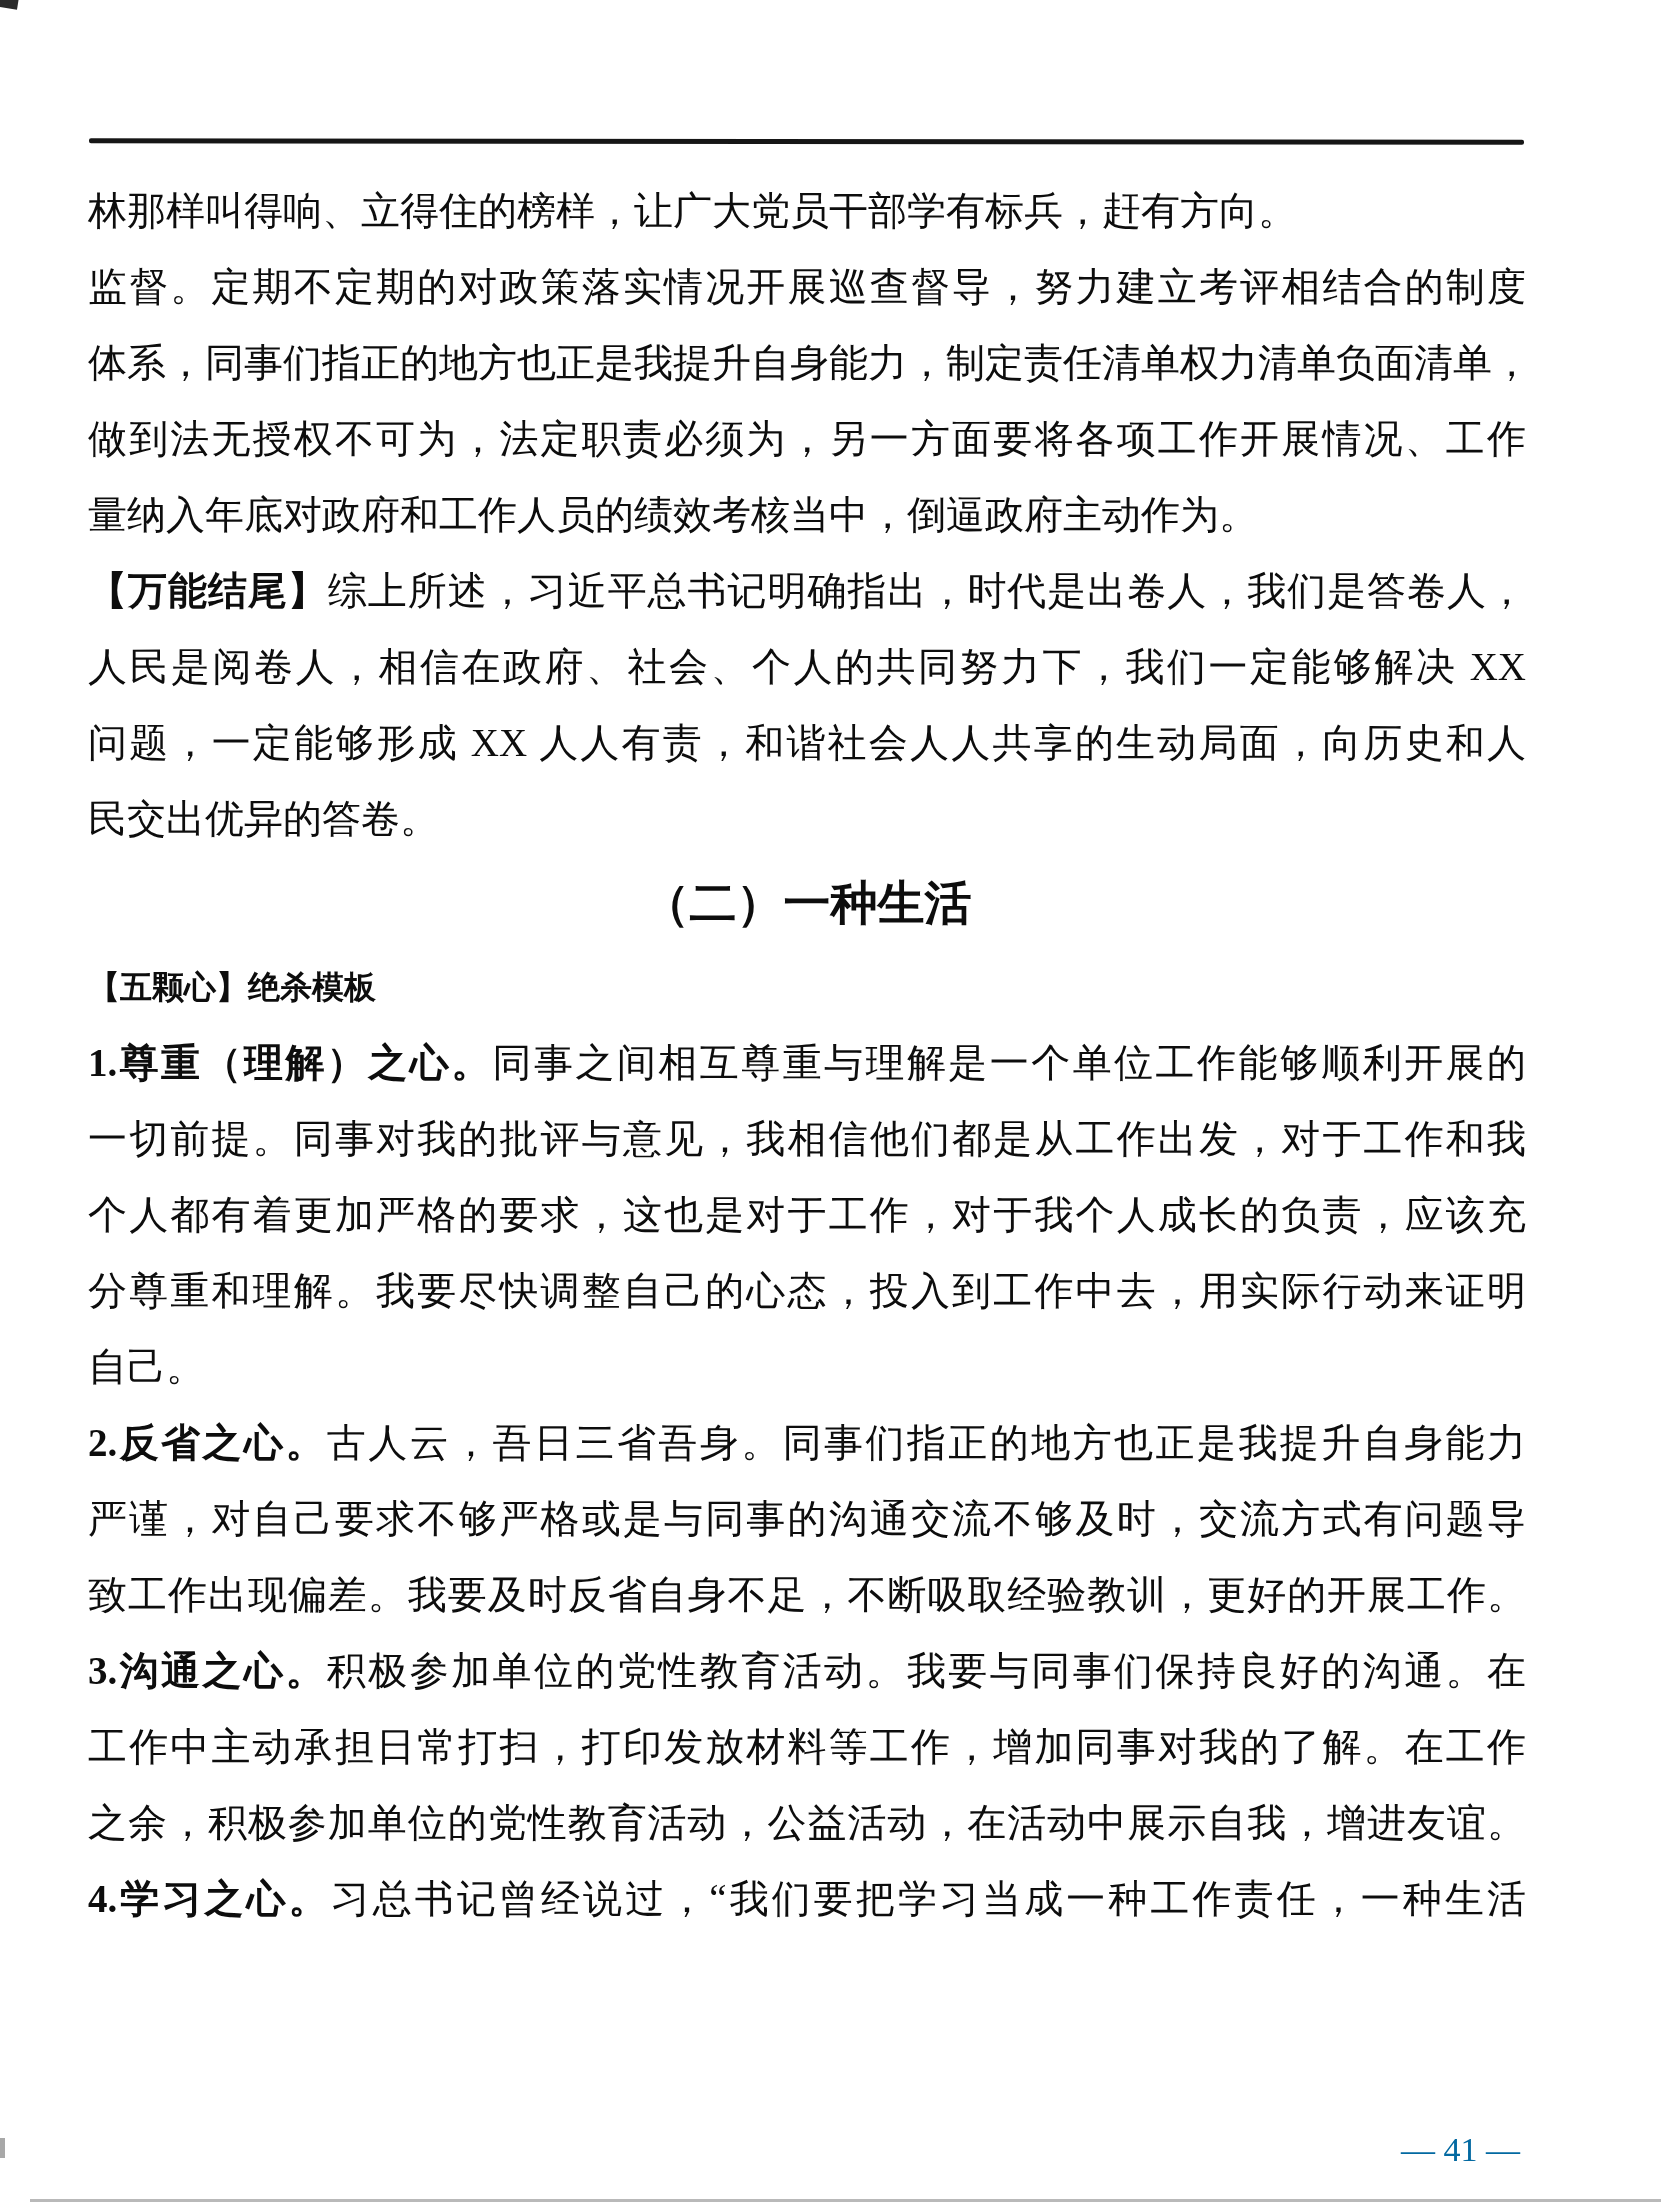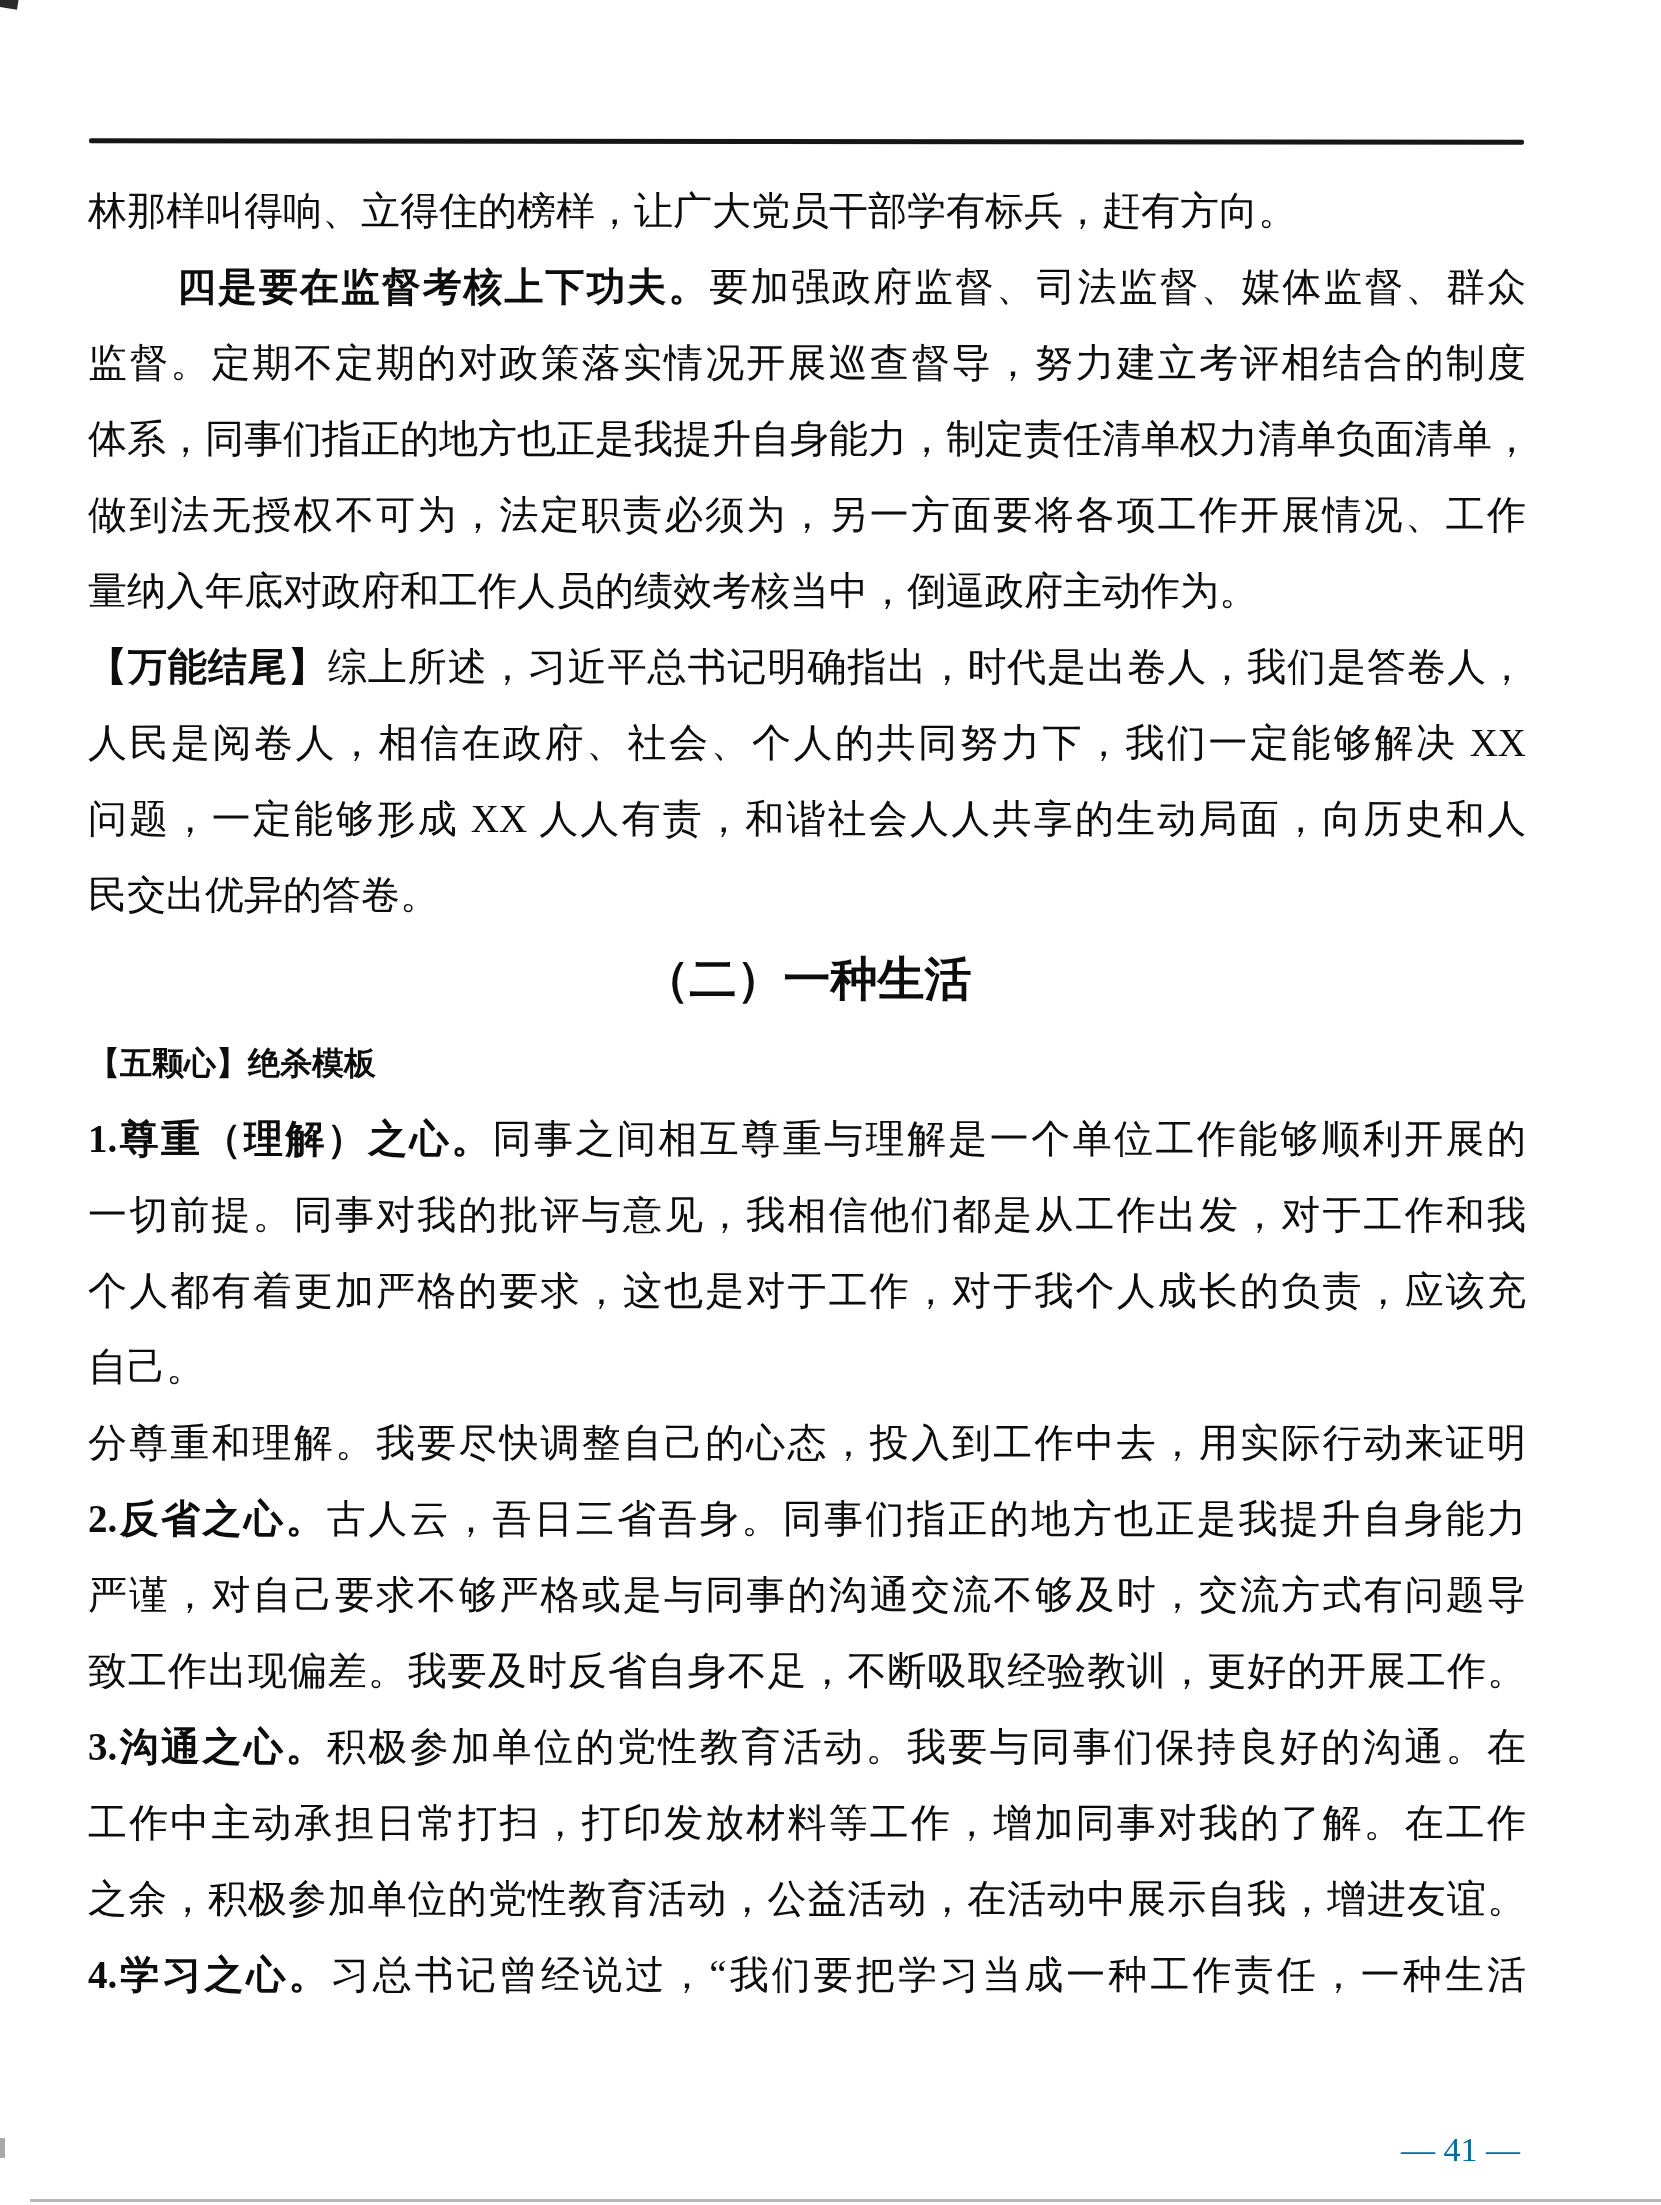--- a/index.html
+++ b/index.html
@@ -113,39 +113,38 @@
 <body>
 
 <div class="page">
 
   <div class="artifact-corner"></div>
   <div class="top-rule"></div>
 
   <div class="content">
 
     <div class="line end">林那样叫得响、立得住的榜样，让广大党员干部学有标兵，赶有方向。</div>
-    <div class="line full indent2"><span class="b">四是要在监督考核上下功夫。</span><span>要加强政府监督、司法监督、媒体监督、群众</span></div>
     <div class="line full">监督。定期不定期的对政策落实情况开展巡查督导，努力建立考评相结合的制度</div>
     <div class="line full">体系，同事们指正的地方也正是我提升自身能力，制定责任清单权力清单负面清单，</div>
     <div class="line full">做到法无授权不可为，法定职责必须为，另一方面要将各项工作开展情况、工作</div>
     <div class="line end">量纳入年底对政府和工作人员的绩效考核当中，倒逼政府主动作为。</div>
     <div class="line full"><span class="b">【万能结尾】</span><span>综上所述，习近平总书记明确指出，时代是出卷人，我们是答卷人，</span></div>
     <div class="line full">人民是阅卷人，相信在政府、社会、个人的共同努力下，我们一定能够解决 XX</div>
     <div class="line full">问题，一定能够形成 XX 人人有责，和谐社会人人共享的生动局面，向历史和人</div>
     <div class="line end">民交出优异的答卷。</div>
 
     <div class="heading-line">（二）一种生活</div>
 
     <div class="sub-line">【五颗心】绝杀模板</div>
 
     <div class="line full"><span class="b">1.尊重（理解）之心。</span><span>同事之间相互尊重与理解是一个单位工作能够顺利开展的</span></div>
     <div class="line full">一切前提。同事对我的批评与意见，我相信他们都是从工作出发，对于工作和我</div>
     <div class="line full">个人都有着更加严格的要求，这也是对于工作，对于我个人成长的负责，应该充</div>
+    <div class="line full">分尊重和理解。我要尽快调整自己的心态，投入到工作中去，用实际行动来证明</div>
     <div class="line end">自己。</div>
-    <div class="line full">分尊重和理解。我要尽快调整自己的心态，投入到工作中去，用实际行动来证明</div>
     <div class="line full"><span class="b">2.反省之心。</span><span>古人云，吾日三省吾身。同事们指正的地方也正是我提升自身能力</span></div>
     <div class="line full">严谨，对自己要求不够严格或是与同事的沟通交流不够及时，交流方式有问题导</div>
     <div class="line full">致工作出现偏差。我要及时反省自身不足，不断吸取经验教训，更好的开展工作。</div>
     <div class="line full"><span class="b">3.沟通之心。</span><span>积极参加单位的党性教育活动。我要与同事们保持良好的沟通。在</span></div>
     <div class="line full">工作中主动承担日常打扫，打印发放材料等工作，增加同事对我的了解。在工作</div>
     <div class="line full">之余，积极参加单位的党性教育活动，公益活动，在活动中展示自我，增进友谊。</div>
     <div class="line full"><span class="b">4.学习之心。</span><span>习总书记曾经说过，“我们要把学习当成一种工作责任，一种生活</span></div>
   </div>
 
   <div class="page-number">— 41 —</div>

